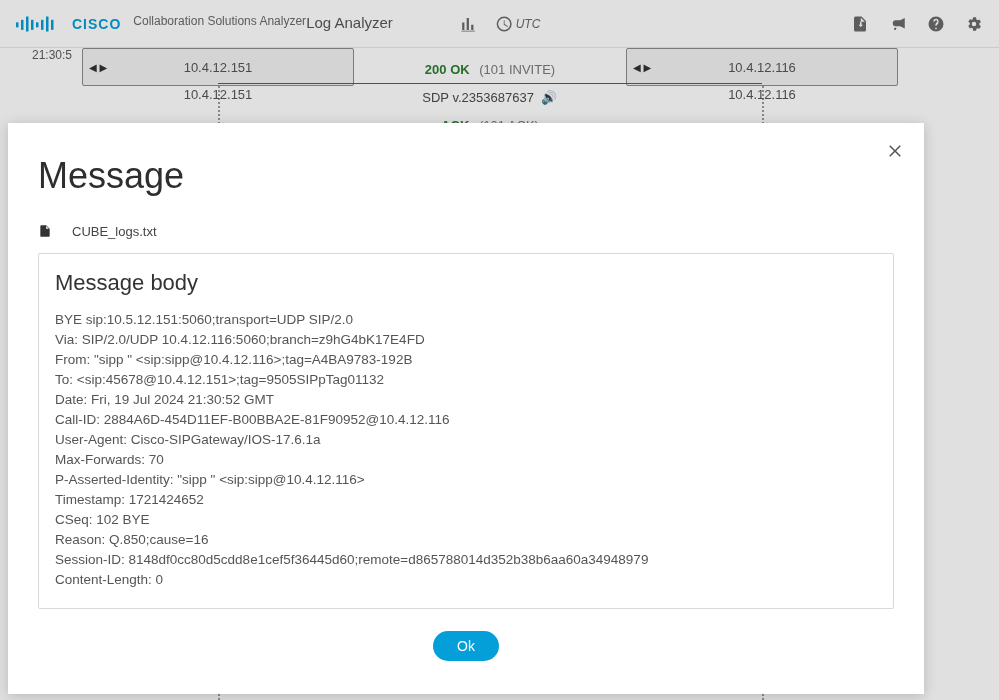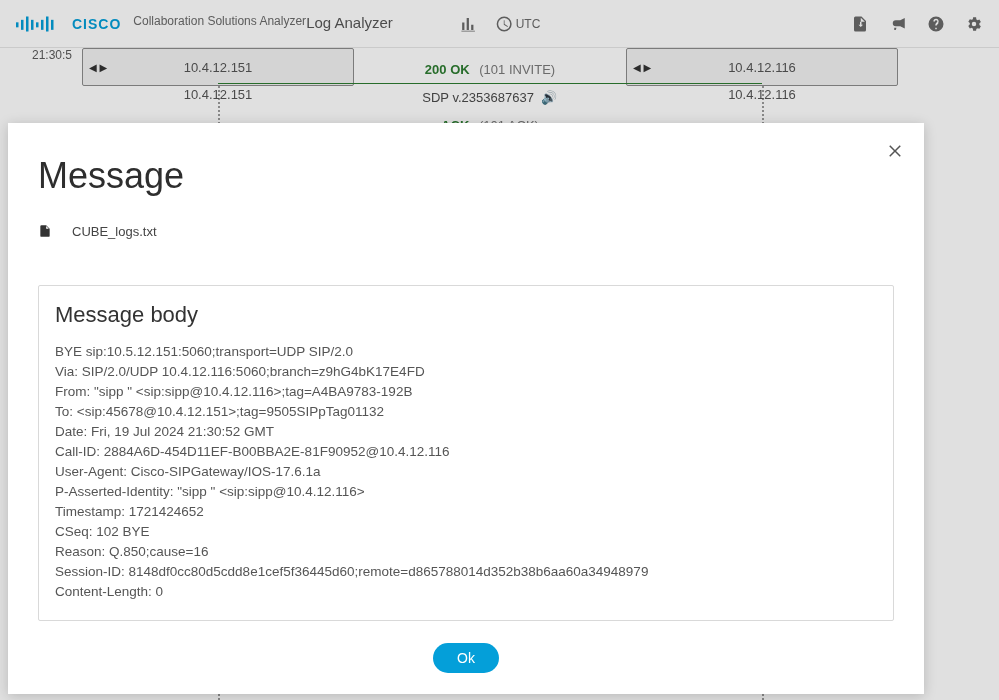--- a/index.html
+++ b/index.html
@@ -28,21 +28,21 @@
     display: flex; align-items: center;
     color: #049fd9; font-weight: 600; font-size: 14px; letter-spacing: 1px;
     gap: 16px;
   }
   .logo svg { fill:#049fd9; }
   .brand-titles { display:flex; line-height:1.1; }
   .brand-titles .app  { font-size:12px; color:#6a6a6a; }
   .brand-titles .page { font-size:15px; color:#575757; }
 
   .topbar-spacer { flex: 1; }
-  .utc { display:flex; align-items:center; gap:3px; color:#6a6a6a; font-size:12px; }
+  .utc { display:flex; align-items:center; gap:3px; color:#6a6a6a; font-size:12px;font-style:italic; }
   .topbar-icon { width:18px; height:18px; display:inline-flex; align-items:center; justify-content:center; color:#6a6a6a; }
   .topbar-icon svg { width:18px; height:18px; fill: currentColor; }
   .topbar-right { display:flex; gap:20px; align-items:center; }
 
   .ladder-wrap { position: relative; height: calc(700px - 48px); }
   .endpoints {
     position:absolute; left:0; right:0; top:0;
     display:flex; align-items:stretch;
   }
   .time-gutter {
@@ -109,21 +109,20 @@
   }
   .modal-close svg { width:18px; height:18px; fill:currentColor; }
 
   .modal h1 { font-size:36px; font-weight:400; color:#2e2e2e; margin-bottom:26px; }
   .file-row { display:flex; align-items:center; gap:20px; font-size:13px; color:#444; margin-bottom:14px; }
   .file-row svg { width:14px; height:16px; fill:#333; }
 
   .body-card {
     border:1px solid #d9d9d9; border-radius:2px;
     padding: 16px 16px 18px;
-    margin-top: 32px;
   }
   .body-card h2 { font-size:22px; font-weight:400; color:#333; margin-bottom:14px; }
   .body-lines { font-size:13.5px; color:#555; line-height:1.48; }
   .body-lines div { white-space: pre-wrap; word-break: break-word; }
 
   .ok-btn {
     margin: 22px auto 0;
     display:block;
     background:#049fd9; color:#fff;
     border:none; border-radius:16px;
@@ -264,20 +263,21 @@
   <div class="body-card">
     <h2>Message body</h2>
     <div class="body-lines" id="body-lines">
         <div>BYE sip:10.5.12.151:5060;transport=UDP SIP/2.0</div>
         <div>Via: SIP/2.0/UDP 10.4.12.116:5060;branch=z9hG4bK17E4FD</div>
         <div>From: "sipp " &lt;sip:sipp@10.4.12.116&gt;;tag=A4BA9783-192B</div>
         <div>To: &lt;sip:45678@10.4.12.151&gt;;tag=9505SIPpTag01132</div>
         <div>Date: Fri, 19 Jul 2024 21:30:52 GMT</div>
         <div>Call-ID: 2884A6D-454D11EF-B00BBA2E-81F90952@10.4.12.116</div>
         <div>User-Agent: Cisco-SIPGateway/IOS-17.6.1a</div>
+        <div>Max-Forwards: 70</div>
         <div>P-Asserted-Identity: "sipp " &lt;sip:sipp@10.4.12.116&gt;</div>
         <div>Timestamp: 1721424652</div>
         <div>CSeq: 102 BYE</div>
         <div>Reason: Q.850;cause=16</div>
         <div>Session-ID: 8148df0cc80d5cdd8e1cef5f36445d60;remote=d865788014d352b38b6aa60a34948979</div>
         <div>Content-Length: 0</div>
       </div>
   </div>
 
   <button class="ok-btn">Ok</button>

